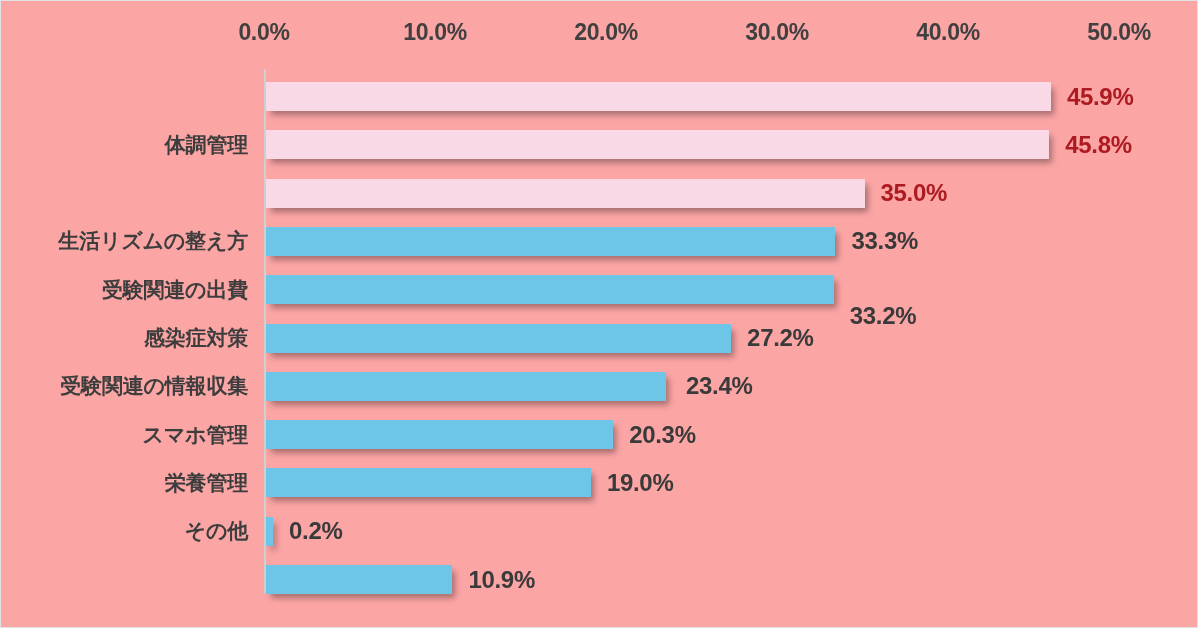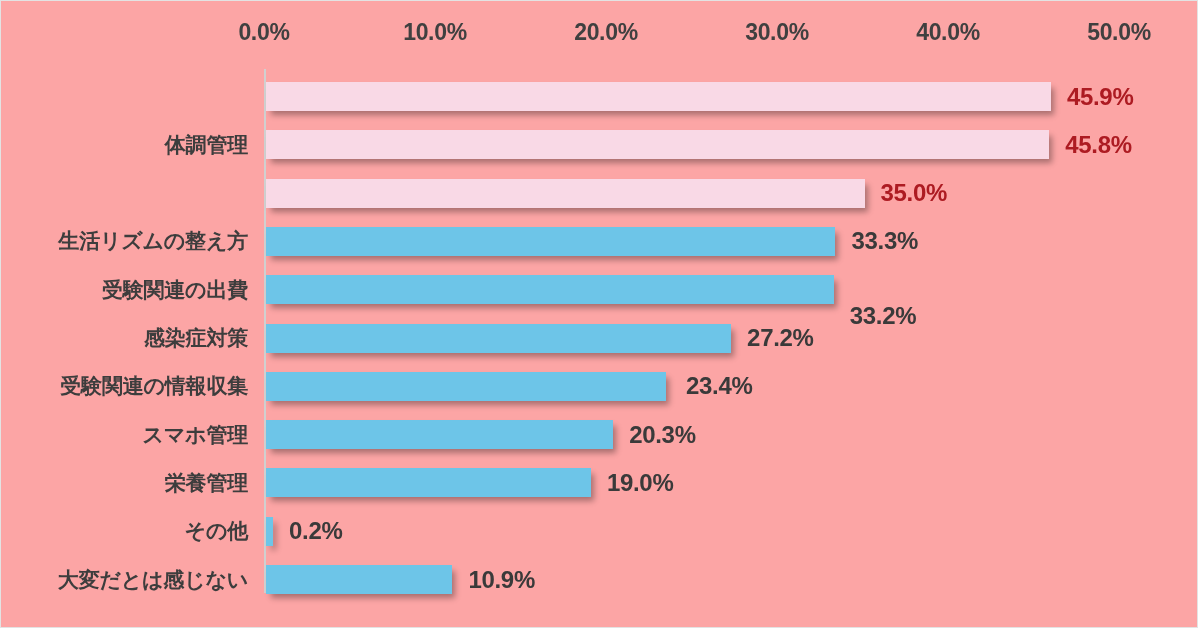--- a/index.html
+++ b/index.html
@@ -123,21 +123,20 @@
 
   <div id="category-labels">
       <div class="cat-label" style="top: 61.8px; color: rgb(61, 61, 61);">体調管理</div>
       <div class="cat-label" style="top: 158.4px; color: rgb(61, 61, 61); padding-left: 21px;">生活リズムの整え方</div>
       <div class="cat-label" style="top: 206.7px; color: rgb(61, 61, 61);">受験関連の出費</div>
       <div class="cat-label" style="top: 255px; color: rgb(61, 61, 61);">感染症対策</div>
       <div class="cat-label" style="top: 303.3px; color: rgb(61, 61, 61);">受験関連の情報収集</div>
       <div class="cat-label" style="top: 351.6px; color: rgb(61, 61, 61);">スマホ管理</div>
       <div class="cat-label" style="top: 399.9px; color: rgb(61, 61, 61);">栄養管理</div>
       <div class="cat-label" style="top: 448.2px; color: rgb(61, 61, 61);">その他</div>
-      <div class="cat-label" style="top: 496.5px; color: rgb(61, 61, 61);">大変だとは感じない</div>
     </div>
 
   <div id="plot-area">
     <div id="y-axis-line" style="background: rgb(208, 208, 208);"></div>
   <div class="bar-row" style="top: 13px;">
         <div class="bar pink" style="width: 784.89px; background: rgb(249, 217, 230);"></div>
         <div class="bar-value highlight" style="left: 800.89px; color: rgb(173, 27, 34);">45.9%</div>
       </div>
       <div class="bar-row" style="top: 61.3px;">
         <div class="bar pink" style="width: 783.18px; background: rgb(249, 217, 230);"></div>

